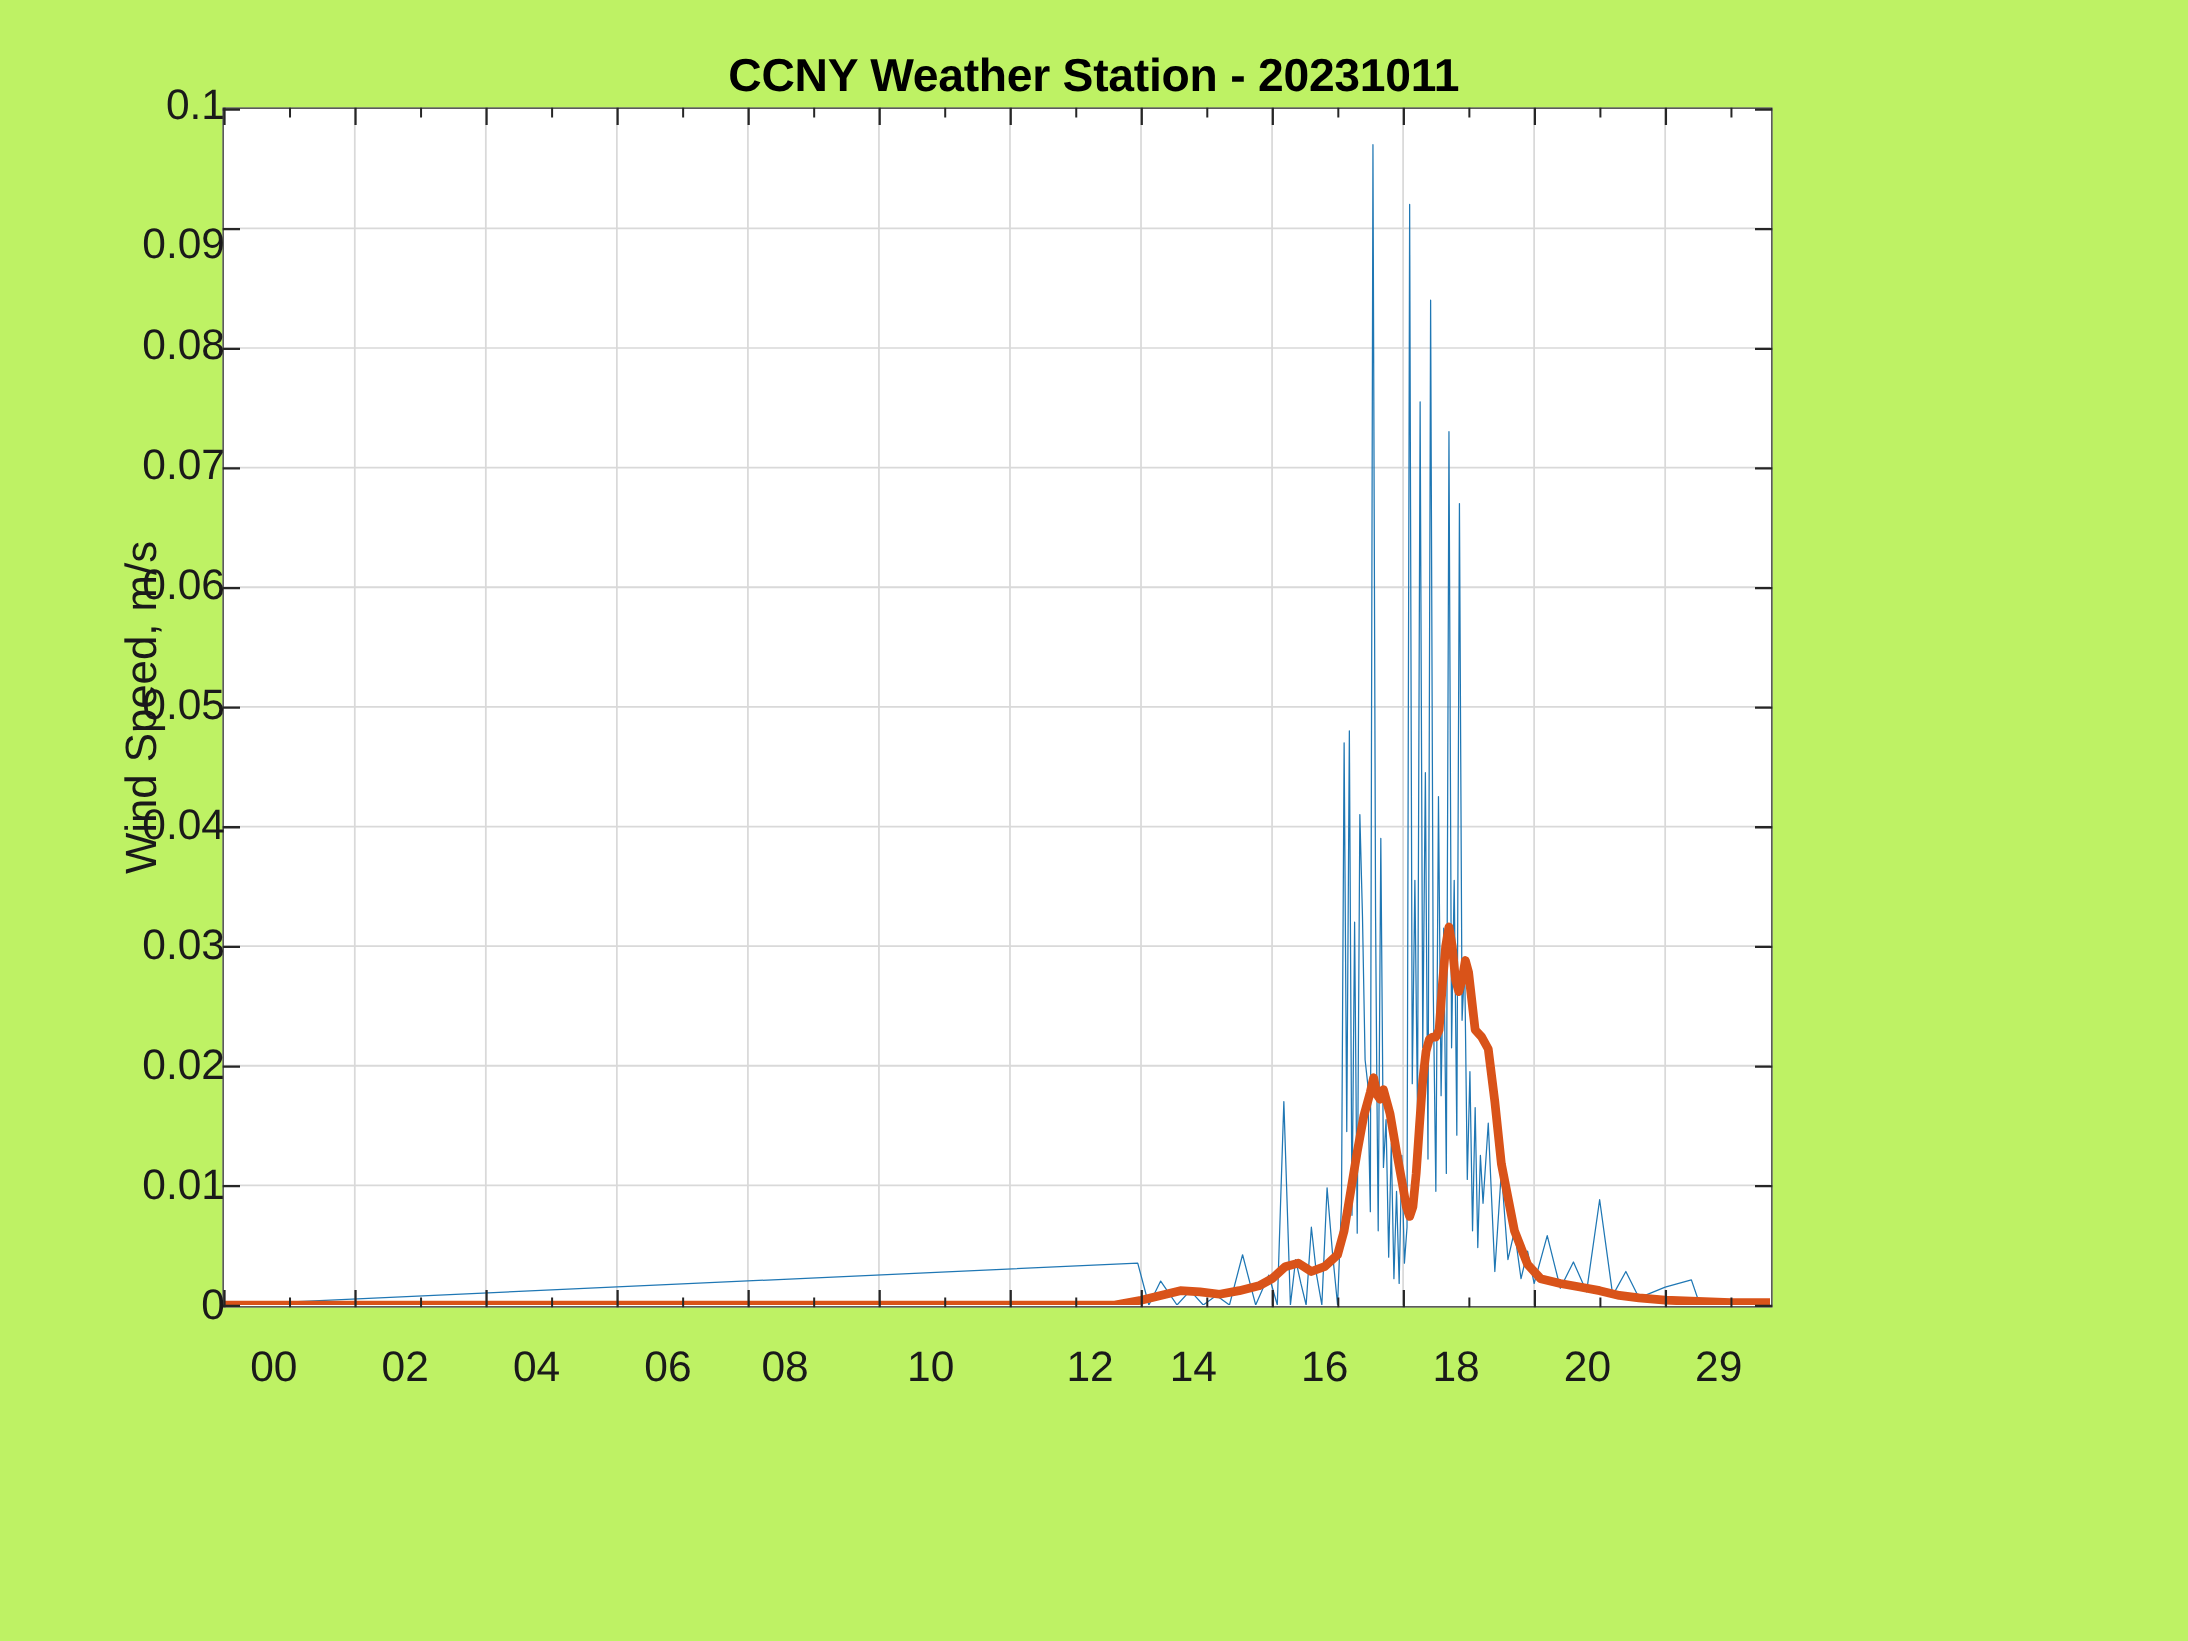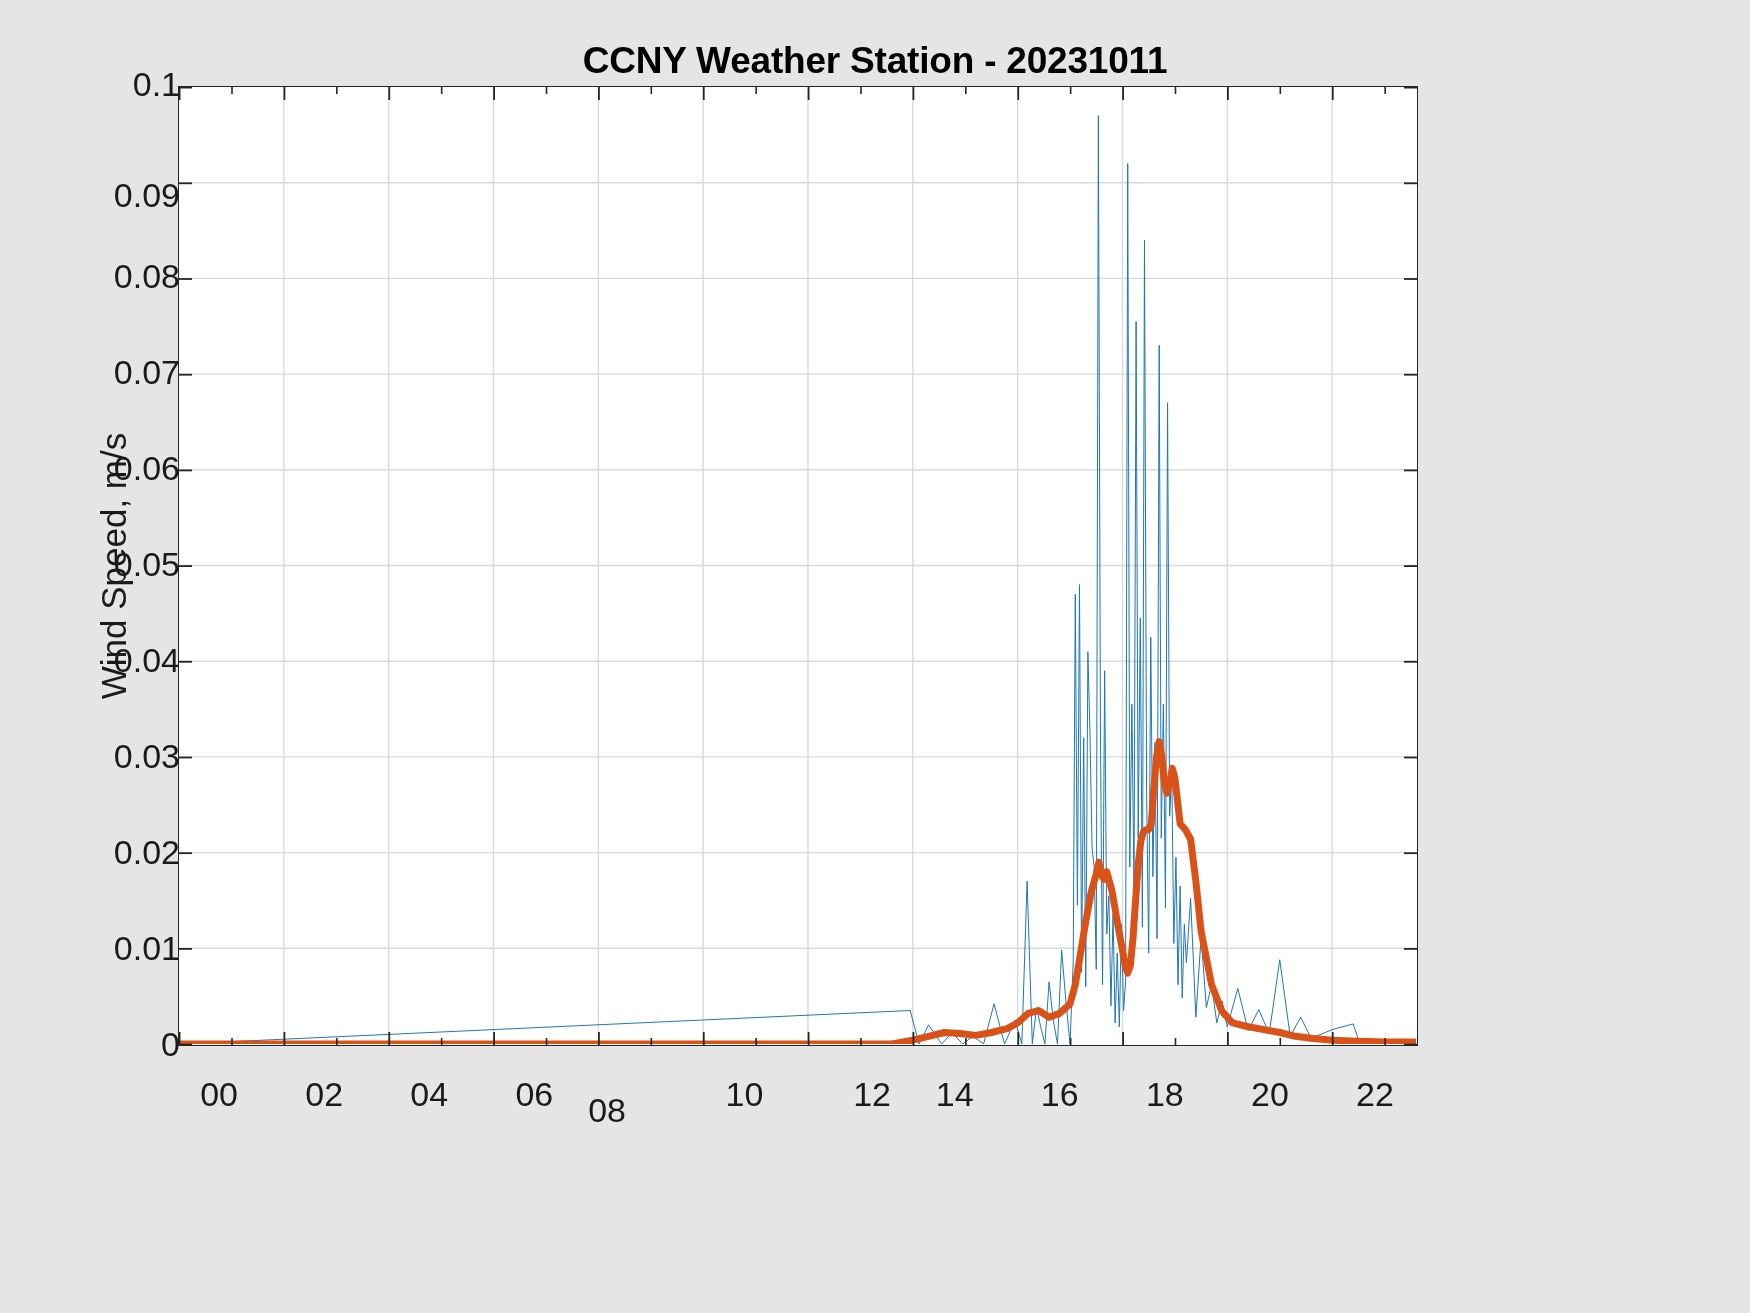--- a/index.html
+++ b/index.html
@@ -1,18 +1,18 @@
 <!DOCTYPE html>
 <html><head>
 <meta charset="utf-8">
 <style>
   html,body{margin:0;padding:0;background:#ffffff;}
   body{width:1750px;height:1313px;font-family:"Liberation Sans",sans-serif;overflow:hidden;}
 
-  #figure{position:relative;width:1750px;height:1313px;background:#e5e5e5;}
+  #figure{position:relative;width:1750px;height:1313px;background:#bef264;}
 
   
   #chart-title{
     position:absolute;left:0;top:40px;width:1750px;text-align:center;
     font-size:37px;font-weight:bold;color:#000;letter-spacing:-0.2px;
     font-family:"Liberation Sans",sans-serif;
   }
 
   
   #plot-box{
@@ -185,24 +185,24 @@
       <div class="ytick-label" style="top: 355px;">0.07</div>
       <div class="ytick-label" style="top: 259px;">0.08</div>
       <div class="ytick-label" style="top: 178px;">0.09</div>
       <div class="ytick-label" style="top: 67px;">0.1</div>
     </div>
   <div id="xtick-labels">
       <div class="xtick-label" style="left: 118px;">00</div>
       <div class="xtick-label" style="left: 223.085px;">02</div>
       <div class="xtick-label" style="left: 328.169px;">04</div>
       <div class="xtick-label" style="left: 433.254px;">06</div>
-      <div class="xtick-label" style="left: 506px; margin-top: 16px;">08</div>
+      <div class="xtick-label" style="left: 527px;">08</div>
       <div class="xtick-label" style="left: 643.424px;">10</div>
       <div class="xtick-label" style="left: 771px;">12</div>
       <div class="xtick-label" style="left: 853.593px;">14</div>
       <div class="xtick-label" style="left: 958.678px;">16</div>
       <div class="xtick-label" style="left: 1063.76px;">18</div>
       <div class="xtick-label" style="left: 1168.85px;">20</div>
-      <div class="xtick-label" style="left: 1273.93px;">22</div>
+      <div class="xtick-label" style="left: 1273.93px;">29</div>
     </div>
 
 
 </div>
 
 </body></html>

